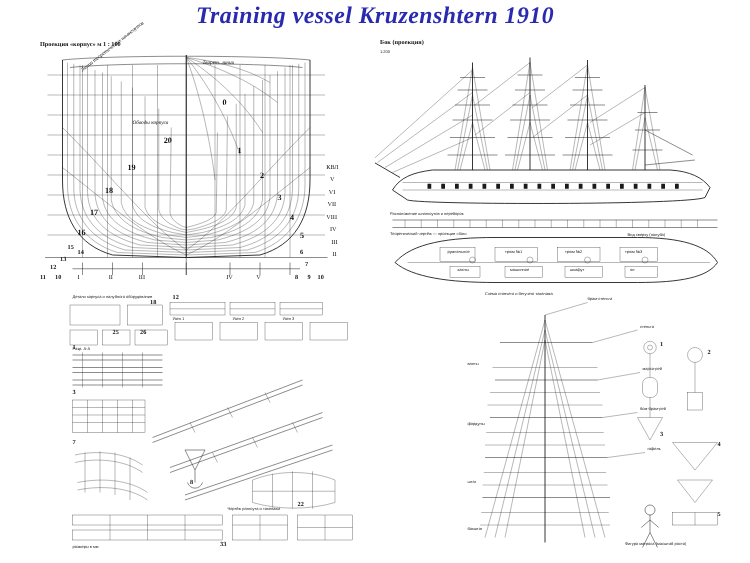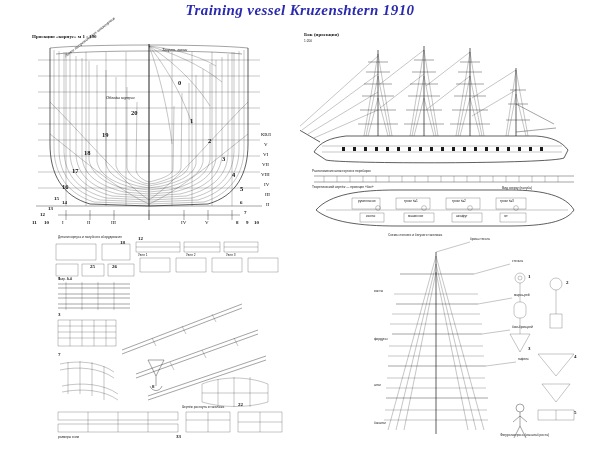--- a/index.html
+++ b/index.html
@@ -22,21 +22,21 @@
   }
   #title {
     position: absolute;
     top: 2px;
     left: 0;
     width: 600px;
     text-align: center;
     font-family: "Liberation Serif", serif;
     font-style: italic;
     font-weight: bold;
-    font-size: 15px;
+    font-size: 19px;
     color: #2a2ab0;
     letter-spacing: 0.4px;
   }
   .quad {
     position: absolute;
   }
   
   #q-lines   { left: 18px;  top: 24px;  width: 262px; height: 205px; }
   #q-profile { left: 300px; top: 24px;  width: 288px; height: 205px; }
   #q-details { left: 52px;  top: 234px; width: 245px; height: 212px; }

